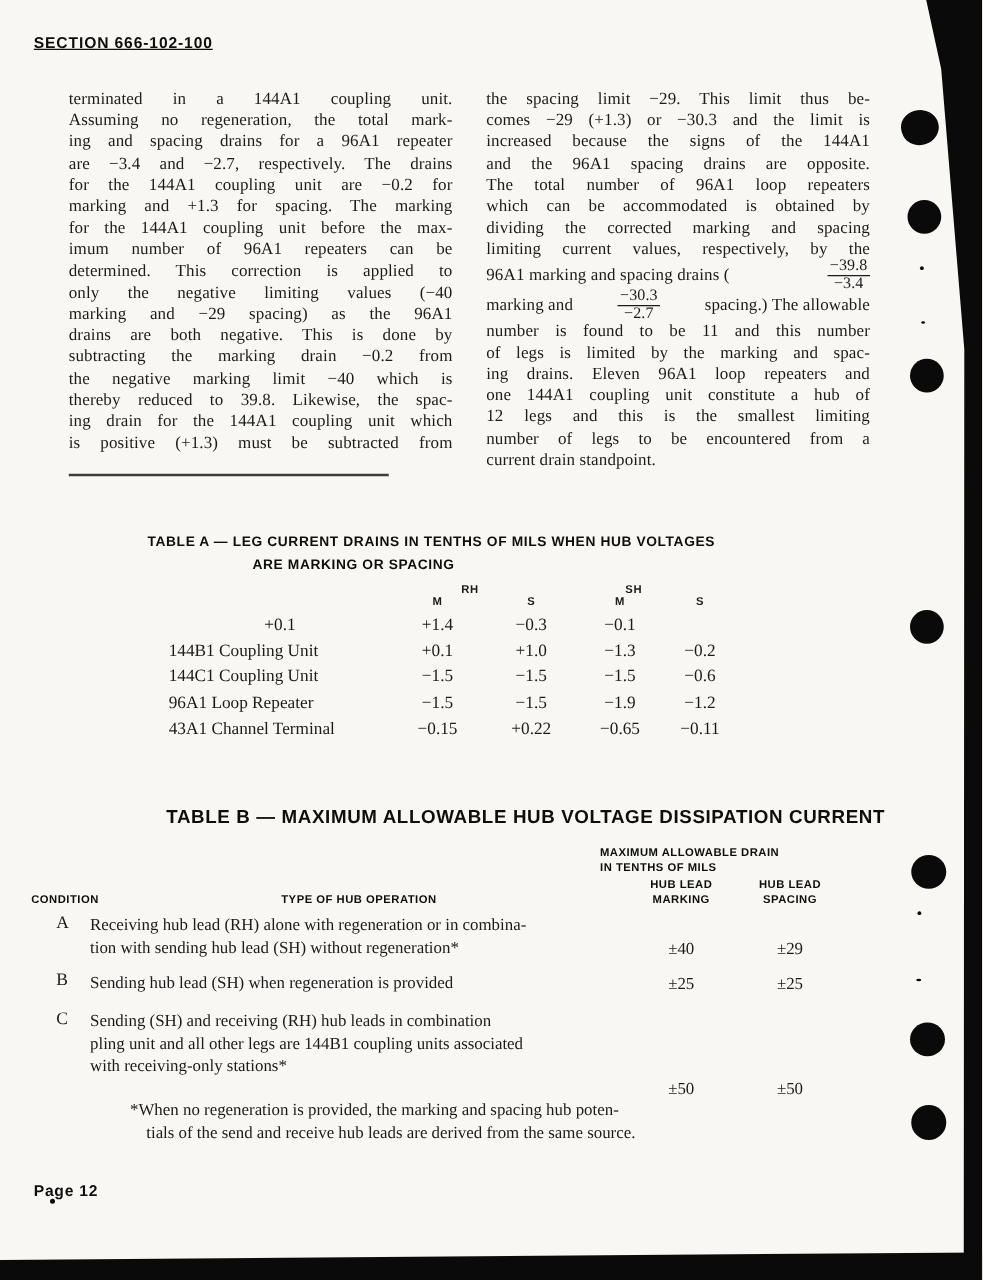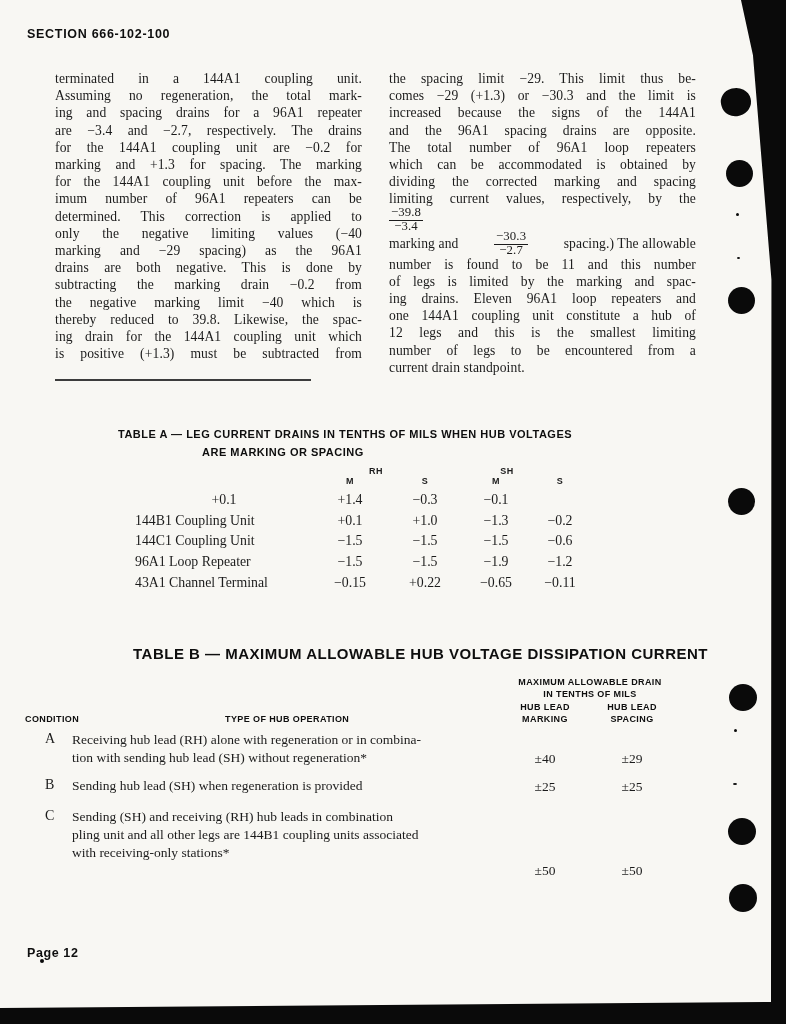--- a/index.html
+++ b/index.html
@@ -4,21 +4,21 @@
 <style>
   html,body { margin:0; padding:0; background:#e9e8e4; }
   #page {
     position:relative; width:786px; height:1024px; overflow:hidden;
     background:#f8f7f3;
     font-family:"Liberation Serif", serif;
     color:#1b1b1b;
   }
   
   .sans-bold { font-family:"Liberation Sans", sans-serif; font-weight:bold; color:#0e0e0e; }
-  #section-header { position:absolute; left:27px; top:27px; font-size:12.5px; letter-spacing:0.7px; }
+  #section-header { position:absolute; left:27px; top:27px; font-size:12.5px; letter-spacing:0.7px;text-decoration:underline; }
   #page-number  { position:absolute; left:27px; top:946px; font-size:12.5px; letter-spacing:0.6px; }
 
   
   .bodycol { position:absolute; top:70px; width:307px; font-size:13.6px; line-height:17.2px; letter-spacing:0.1px; }
   #col-left  { left:55px; }
   #col-right { left:389px; }
   .tline { text-align:justify; text-align-last:justify; }
   .no-justify-last .tline:last-child { text-align-last:left; }
 
   .frac-line { display:flex; justify-content:space-between; align-items:center; height:24px; }
@@ -38,21 +38,21 @@
   }
   .ta-gh { font-family:"Liberation Sans",sans-serif; font-weight:bold; font-size:9px; letter-spacing:0.5px; text-align:center; position:relative; }
   .gh-rh { left:-12px; }
   .gh-sh { left:-20px; }
   .ta-sh { font-family:"Liberation Sans",sans-serif; font-weight:bold; font-size:9px; letter-spacing:0.5px; text-align:center; padding-bottom:4px; }
   .ta-label { line-height:20.7px; }
   .ta-val   { line-height:20.7px; text-align:center; }
 
   
   #table-b-title { position:absolute; left:133px; top:645px; font-size:15px; letter-spacing:0.5px; }
-  #tb-drain-header { position:absolute; left:480px; top:676px; width:220px; text-align:center; font-size:9px; letter-spacing:0.4px; line-height:12px; }
+  #tb-drain-header { position:absolute; left:480px; top:676px; width:220px; text-align:left; font-size:9px; letter-spacing:0.4px; line-height:12px; }
   .tb-colhead { position:absolute; top:701px; width:80px; text-align:center; font-size:9px; letter-spacing:0.4px; line-height:12px; }
   #tb-col-marking { left:505px; }
   #tb-col-spacing { left:592px; }
   #tb-condition-header { position:absolute; left:25px; top:714px; font-size:9px; letter-spacing:0.4px; }
   #tb-operation-header { position:absolute; left:225px; top:714px; font-size:9px; letter-spacing:0.4px; }
 
   .tb-row { position:absolute; left:45px; width:690px; }
   .tb-cond { position:absolute; left:0; top:0; font-size:14px; }
   .tb-desc { position:absolute; left:27px; top:0; width:355px; font-size:13.5px; line-height:18px; }
   .tb-desc .tline { text-align:left; text-align-last:left; }
@@ -111,20 +111,21 @@
         <div class="tline">the spacing limit −29. This limit thus be-</div>
         <div class="tline">comes −29 (+1.3) or −30.3 and the limit is</div>
         <div class="tline">increased because the signs of the 144A1</div>
         <div class="tline">and the 96A1 spacing drains are opposite.</div>
         <div class="tline">The total number of 96A1 loop repeaters</div>
         <div class="tline">which can be accommodated is obtained by</div>
         <div class="tline">dividing the corrected marking and spacing</div>
         <div class="tline">limiting current values, respectively, by the</div>
       </div>
     <div class="frac-line">
+      <span>96A1 marking and spacing drains (</span>
       <span class="frac">
         <span class="num">−39.8</span>
         <span class="den" style="display:block">−3.4</span>
       </span>
     </div>
     <div class="frac-line">
       <span>marking and</span>
       <span class="frac">
         <span class="num">−30.3</span>
         <span class="den" style="display:block">−2.7</span>
@@ -228,20 +229,24 @@
     <div class="tb-cond">C</div>
     <div class="tb-desc">
         <div class="tline">Sending (SH) and receiving (RH) hub leads in combination</div>
         <div class="tline">pling unit and all other legs are 144B1 coupling units associated</div>
         <div class="tline">with receiving-only stations*</div>
       </div>
     <div class="tb-val m">±50</div>
     <div class="tb-val s">±50</div>
   </div>
 
+  <div id="tb-footnote">
+      <div class="tline">*When no regeneration is provided, the marking and spacing hub poten-</div>
+      <div class="tline">tials of the send and receive hub leads are derived from the same source.</div>
+    </div>
 
   <div id="page-number" class="sans-bold">Page 12</div>
 
   <div id="scan-edge-right" class="artifact"></div>
   <div id="scan-edge-bottom" class="artifact"></div>
 
   <div class="artifact hole" style="left:721px; top:88px; width:30px; height:28px; border-radius:47% 53% 50% 50%; transform:rotate(-15deg);"></div>
   <div class="artifact hole" style="left:726px; top:160px; width:27px; height:27px;"></div>
   <div class="artifact hole" style="left:728px; top:287px; width:27px; height:27px;"></div>
   <div class="artifact hole" style="left:728px; top:488px; width:27px; height:27px;"></div>

